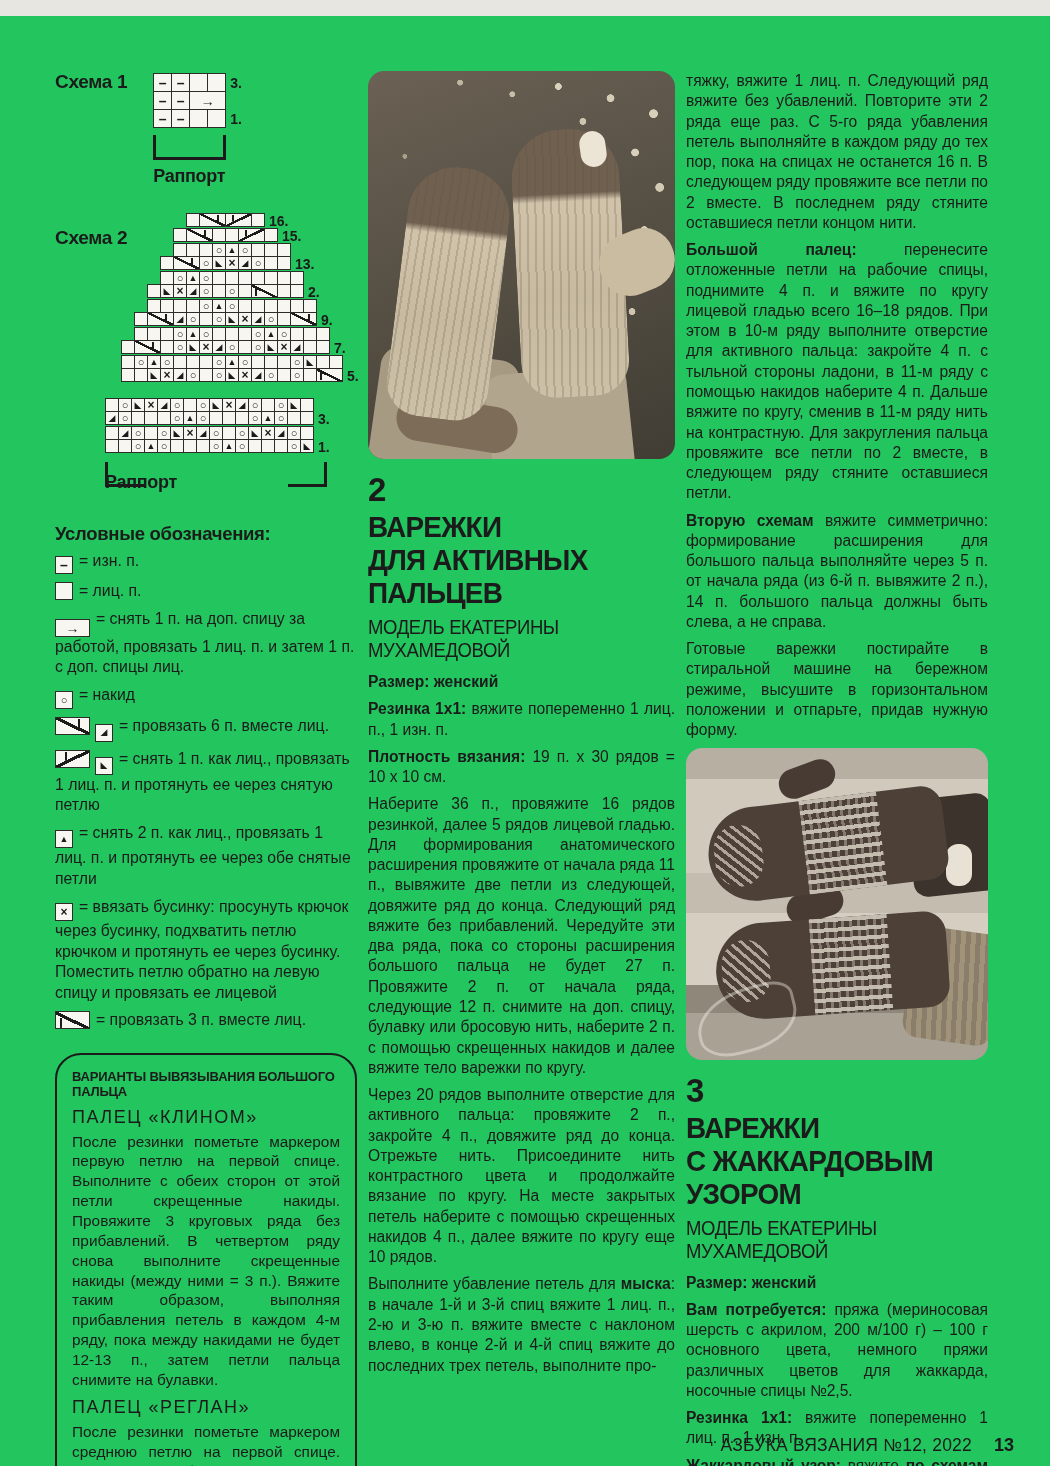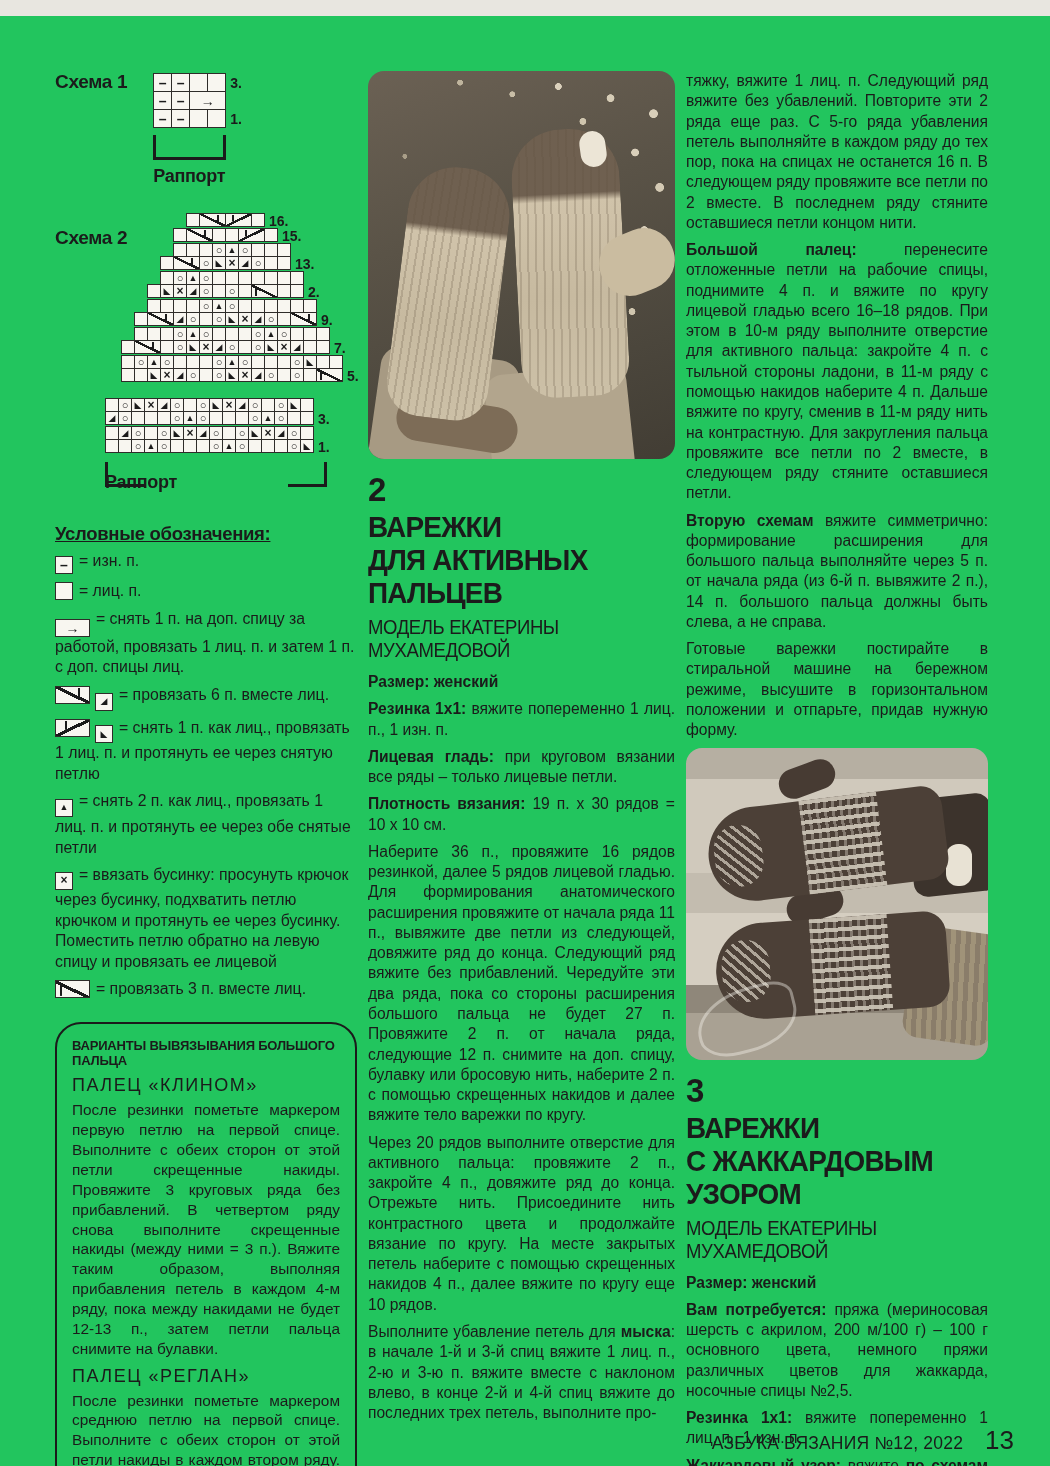--- a/index.html
+++ b/index.html
@@ -49,21 +49,21 @@
   .r2 .rap-label{position:absolute;left:0;right:0;bottom:0;}
   .schema2-wrap{position:relative;margin-bottom:30px;}
   .schema2-wrap .sch-head{position:absolute;left:0;top:14px;}
   .ch2{margin-left:66px;}
   .ch2.lower{margin-left:50px;margin-top:14px;}
   .r2{margin-left:50px;width:222px;}
   .r1wrap{width:73px;}
 
   
   .legend{margin-bottom:22px;}
-  .lg-title{font-weight:bold;font-size:18.5px;margin-bottom:6px;letter-spacing:-0.3px;text-decoration:underline;}
+  .lg-title{font-weight:bold;font-size:18.5px;margin-bottom:6px;letter-spacing:-0.3px;}
   .lg-item{margin:0 0 7px;font-size:15.8px;line-height:1.3;text-align:left;}
   .lg-item .cell{display:inline-flex;vertical-align:-4px;margin-right:6px;--cw:18px;width:18px;height:18px;}
   .lg-item .cell.c-z,.lg-item .cell.c-n,.lg-item .cell.c-w,.lg-item .cell.c-c{width:35px;}
 
   
   .thumb-box{box-sizing:border-box;border:2.5px solid #1b1b1b;border-radius:26px;padding:14px 15px 12px;width:302px;}
   .tb-title{font-weight:bold;font-size:13px;line-height:1.18;letter-spacing:-0.2px;}
   .tb-head{font-size:18px;letter-spacing:1.5px;margin:7px 0 4px;}
   .tb-text{margin:0;font-size:15.4px;line-height:1.29;text-align:justify;}
 
@@ -116,21 +116,21 @@
   .p2-thumb-bottom{left:100px;top:142px;transform:rotate(-18deg);}
   .p2-cuff-top{position:absolute;right:-6px;top:48px;width:84px;height:98px;background:#3c332c;border-radius:14px;transform:rotate(-6deg);}
   .p2-sock{position:absolute;right:16px;top:96px;width:26px;height:42px;background:#e8e2d4;border-radius:12px;}
   .p2-sleeve{position:absolute;right:-10px;top:182px;width:90px;height:112px;border-radius:16px;transform:rotate(8deg);background:
     repeating-linear-gradient(85deg,#8a7d6a 0 5px,#a09379 5px 10px);}
   .p2-mark{position:absolute;left:10px;bottom:8px;width:96px;height:58px;border:3px solid rgba(250,248,240,.4);border-radius:60% 25% 55% 35%;transform:rotate(-14deg);}
 
   
   .footer{position:absolute;bottom:26px;right:36px;display:flex;align-items:baseline;gap:22px;}
   .footer-text{font-size:17.5px;letter-spacing:.2px;}
-  .pagenum{font-size:26px;font-weight:normal;}
+  .pagenum{font-size:18px;font-weight:bold;}
 </style>
 </head>
 <body>
 
 <div class="page">
 
   <div class="col col-left">
 
     <div class="schema1-wrap">
       <div class="sch-head">Схема 1</div>
@@ -432,20 +432,21 @@
     </div>
 
     <div class="legend">
       <div class="lg-title">Условные обозначения:</div>
       <div>
           <p class="lg-item"><span class="cell c-dash">–</span><span>= изн. п.</span></p>
           <p class="lg-item"><span class="cell c-empty"></span><span>= лиц. п.</span></p>
           <p class="lg-item"><span class="cell c-c">
               <span class="arrow-glyph">→</span>
             </span><span>= снять 1 п. на доп. спицу за работой, провязать 1 лиц. п. и затем 1 п. с доп. спицы лиц.</span></p>
+          <p class="lg-item"><span class="cell c-o">○</span><span>= накид</span></p>
           <p class="lg-item"><span class="cell c-z"></span><span class="cell c-r">◢</span><span>= провязать 6 п. вместе лиц.</span></p>
           <p class="lg-item"><span class="cell c-n"></span><span class="cell c-l">◣</span><span>= снять 1 п. как лиц., провязать 1 лиц. п. и протянуть ее через снятую петлю</span></p>
           <p class="lg-item"><span class="cell c-a">▲</span><span>= снять 2 п. как лиц., провязать 1 лиц. п. и протянуть ее через обе снятые петли</span></p>
           <p class="lg-item"><span class="cell c-x">×</span><span>= ввязать бусинку: просунуть крючок через бусинку, подхватить петлю крючком и протянуть ее через бусинку. Поместить петлю обратно на левую спицу и провязать ее лицевой</span></p>
           <p class="lg-item"><span class="cell c-w"></span><span>= провязать 3 п. вместе лиц.</span></p>
         </div>
     </div>
 
     <div class="thumb-box">
       <div class="tb-title">ВАРИАНТЫ ВЫВЯЗЫВАНИЯ БОЛЬШОГО ПАЛЬЦА</div>
@@ -467,21 +468,20 @@
       <div class="p1-hand"></div>
     </div>
     <div class="art-number">2</div>
     <h1 class="art-title">ВАРЕЖКИ
 ДЛЯ АКТИВНЫХ
 ПАЛЬЦЕВ</h1>
     <div class="art-byline">МОДЕЛЬ ЕКАТЕРИНЫ МУХАМЕДОВОЙ</div>
     <div class="paras">
         <p><b>Размер: женский</b></p>
         <p><b>Резинка 1х1:</b><span> вяжите попеременно 1 лиц. п., 1 изн. п.</span></p>
-        <p><b>Лицевая гладь:</b><span> при круговом вязании все ряды – только лицевые петли.</span></p>
         <p><b>Плотность вязания:</b><span> 19 п. х 30 рядов = 10 х 10 см.</span></p>
         <p><span>Наберите 36 п., провяжите 16 рядов резинкой, далее 5 рядов лицевой гладью. Для формирования анатомического расширения провяжите от начала ряда 11 п., вывяжите две петли из следующей, довяжите ряд до конца. Следующий ряд вяжите без прибавлений. Чередуйте эти два ряда, пока со стороны расширения большого пальца не будет 27 п. Провяжите 2 п. от начала ряда, следующие 12 п. снимите на доп. спицу, булавку или бросовую нить, наберите 2 п. с помощью скрещенных накидов и далее вяжите тело варежки по кругу.</span></p>
         <p><span>Через 20 рядов выполните отверстие для активного пальца: провяжите 2 п., закройте 4 п., довяжите ряд до конца. Отрежьте нить. Присоедините нить контрастного цвета и продолжайте вязание по кругу. На месте закрытых петель наберите с помощью скрещенных накидов 4 п., далее вяжите по кругу еще 10 рядов.</span></p>
         <p><span>Выполните убавление петель для </span><b>мыска</b><span>: в начале 1-й и 3-й спиц вяжите 1 лиц. п., 2-ю и 3-ю п. вяжите вместе с наклоном влево, в конце 2-й и 4-й спиц вяжите до последних трех петель, выполните про-</span></p>
       </div>
   </div>
 
   <div class="col col-right">
     <div class="paras">
         <p><span>тяжку, вяжите 1 лиц. п. Следующий ряд вяжите без убавлений. Повторите эти 2 ряда еще раз. С 5-го ряда убавления петель выполняйте в каждом ряду до тех пор, пока на спицах не останется 16 п. В следующем ряду провяжите все петли по 2 вместе. В последнем ряду стяните оставшиеся петли концом нити.</span></p>

